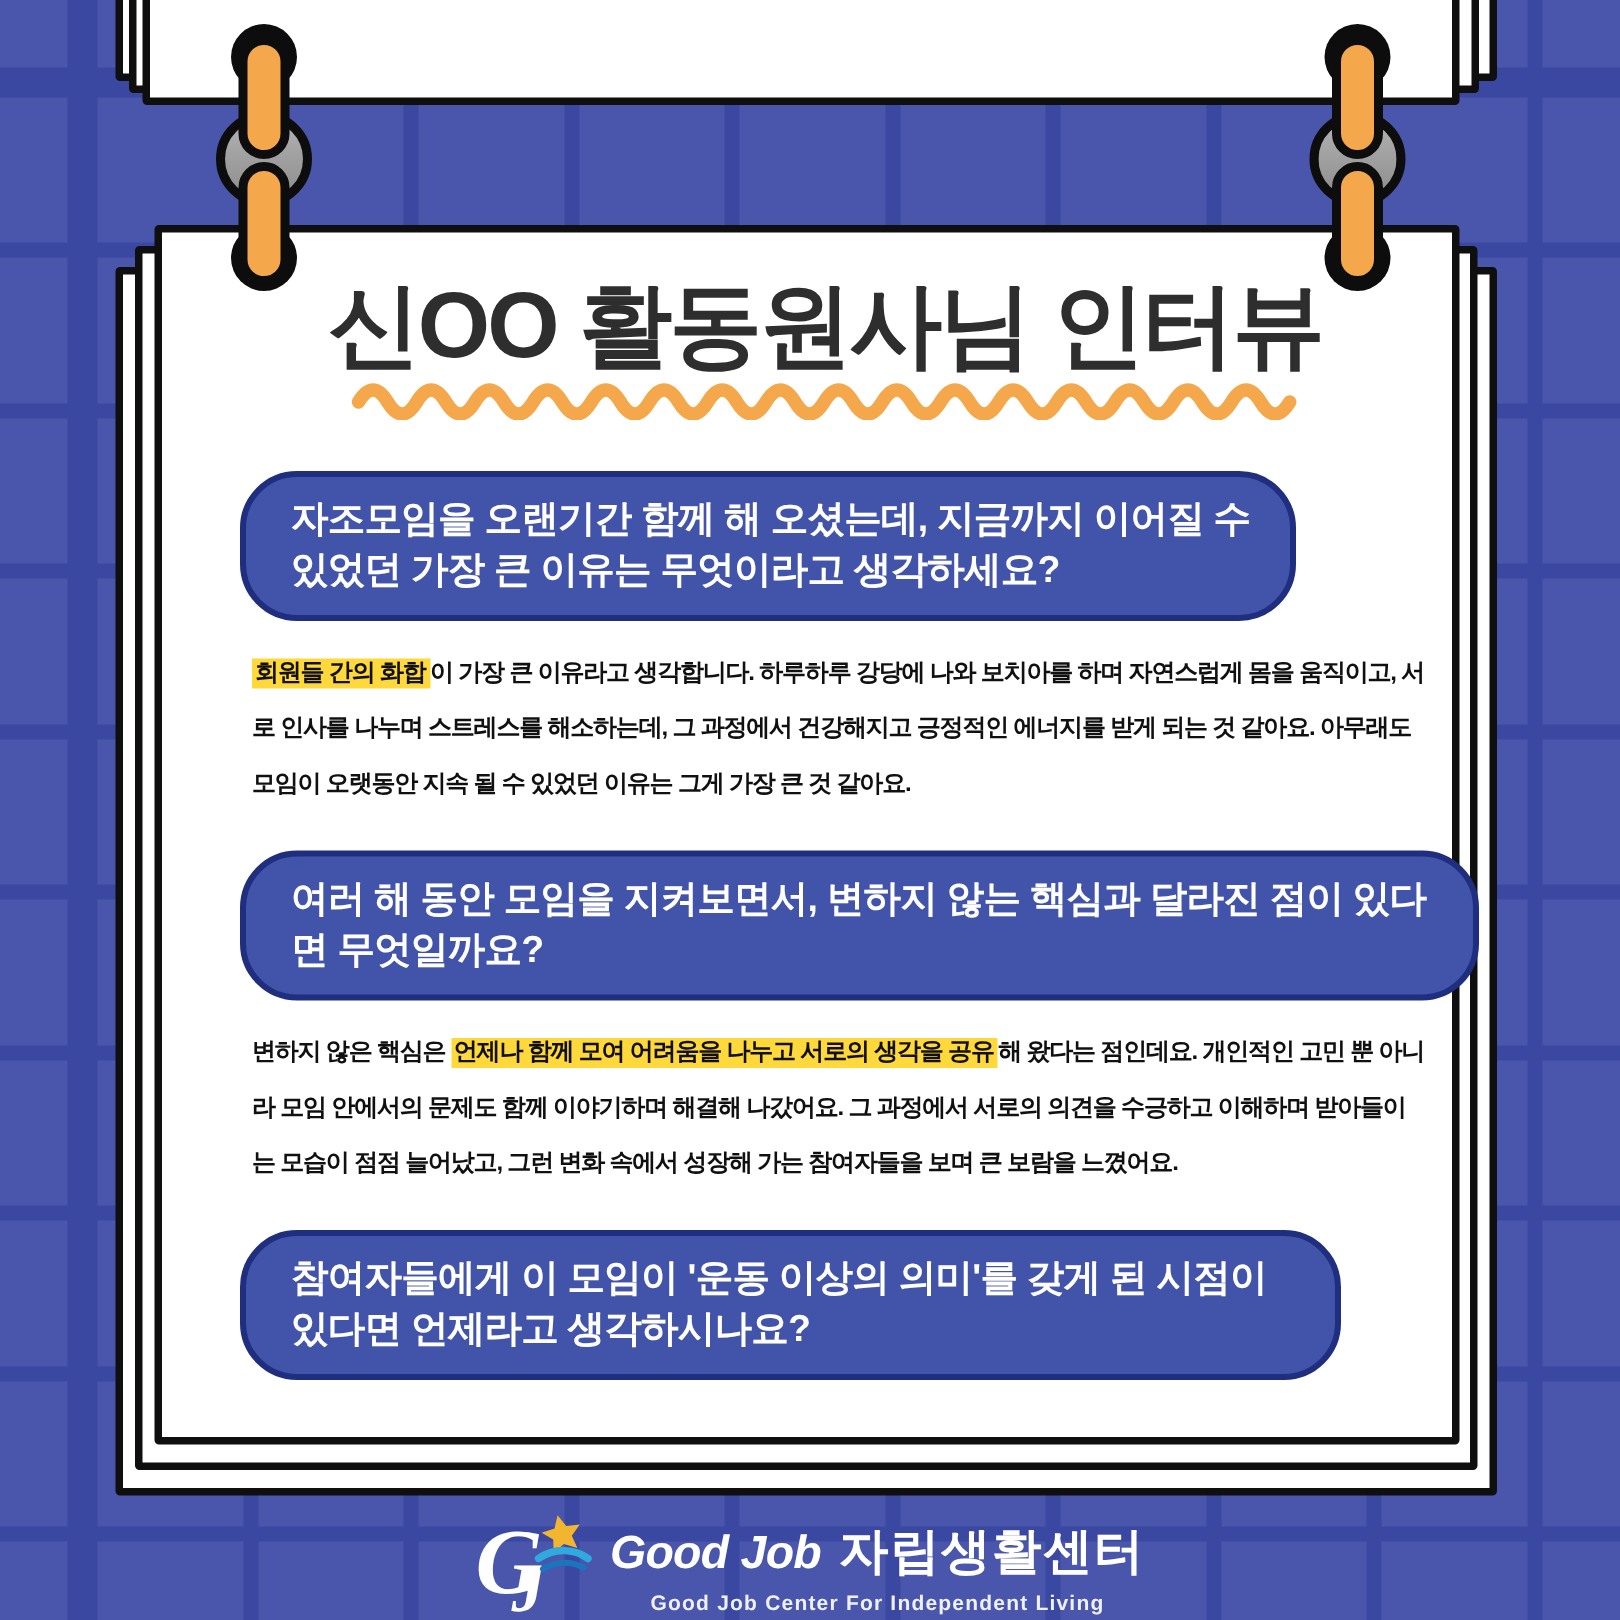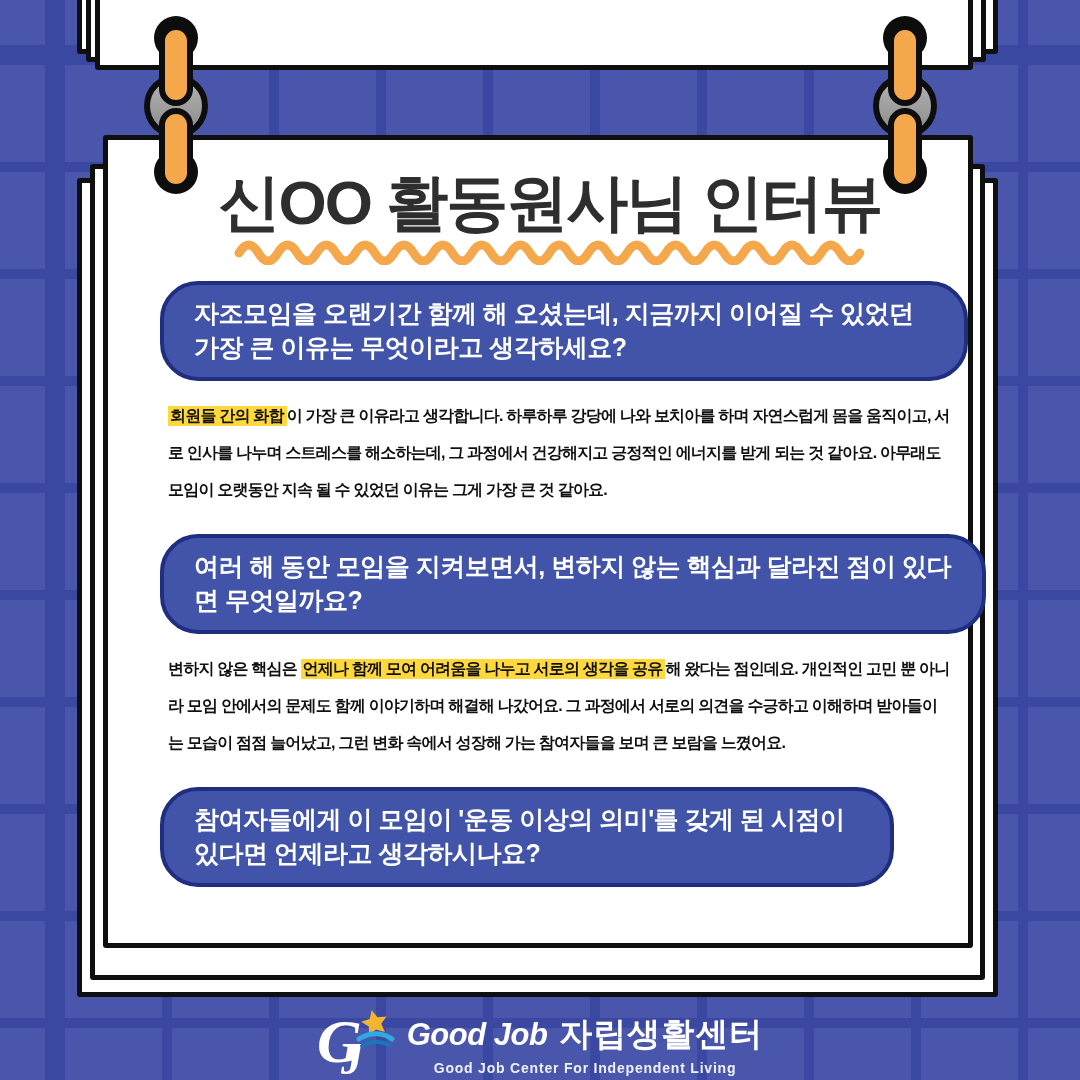--- a/index.html
+++ b/index.html
@@ -22,21 +22,21 @@
   
   .sheet{
     position:absolute;background:var(--c-card);
     border:5px solid var(--c-outline);border-radius:3px;box-sizing:border-box;
   }
   .top-sheet-back  {left:77px; top:-40px; width:921px; height:94px;}
   .top-sheet-mid   {left:86px; top:-40px; width:900px; height:102px;}
   .top-sheet-front {left:95px; top:-40px; width:878px; height:110px;}
   .card-sheet-back {left:77px; top:178px; width:921px; height:819px;}
   .card-sheet-mid  {left:90px; top:164px; width:895px; height:816px;}
-  .interview-card  {left:103px;top:135px; width:870px; height:813px;}
+  .interview-card  {left:103px;top:150px; width:870px; height:813px;}
   
   .ring{position:absolute;top:14px;width:64px;height:190px;}
   .ring-left{left:144px;} .ring-right{left:873px;}
   .ring .knob{position:absolute;width:44px;height:44px;border-radius:50%;background:#0d0d0d;left:10px;}
   .ring .knob-top{top:2px;} .ring .knob-bottom{top:136px;}
   .ring .grommet{
     position:absolute;width:64px;height:64px;border-radius:50%;left:0;top:60px;
     background:linear-gradient(180deg,#b2b2b2 0%,#8d8d8d 100%);
     border:6px solid #0d0d0d;box-sizing:border-box;
   }
@@ -51,21 +51,21 @@
     margin:0;text-align:center;font-size:62px;line-height:1.05;font-weight:900;
     color:var(--c-title);letter-spacing:-2px;
   }
   .wavy-wrap{text-align:center;margin-top:4px;line-height:0;}
   .question-bubble{
     background:var(--c-bubble);border:4px solid var(--c-bubble-border);
     border-radius:38px;box-sizing:border-box;color:var(--c-white);
     font-size:25px;line-height:34px;font-weight:700;letter-spacing:-0.5px;
     padding:11px 26px 13px 30px;margin-left:-4px;
   }
-  .q1{width:808px;margin-top:16px;}
+  .q1{width:704px;margin-top:34px;}
   .q2{width:826px;margin-top:26px;}
   .q3{width:734px;margin-top:26px;}
   .answer{
     margin:16px 0 0 4px;width:782px;color:var(--c-ink);
     font-size:16px;line-height:37px;font-weight:700;letter-spacing:-0.8px;
   }
   .answer .hl{
     background:var(--c-highlight);
     padding:1px 3px 2px 2px;
     -webkit-box-decoration-break:clone;box-decoration-break:clone;

